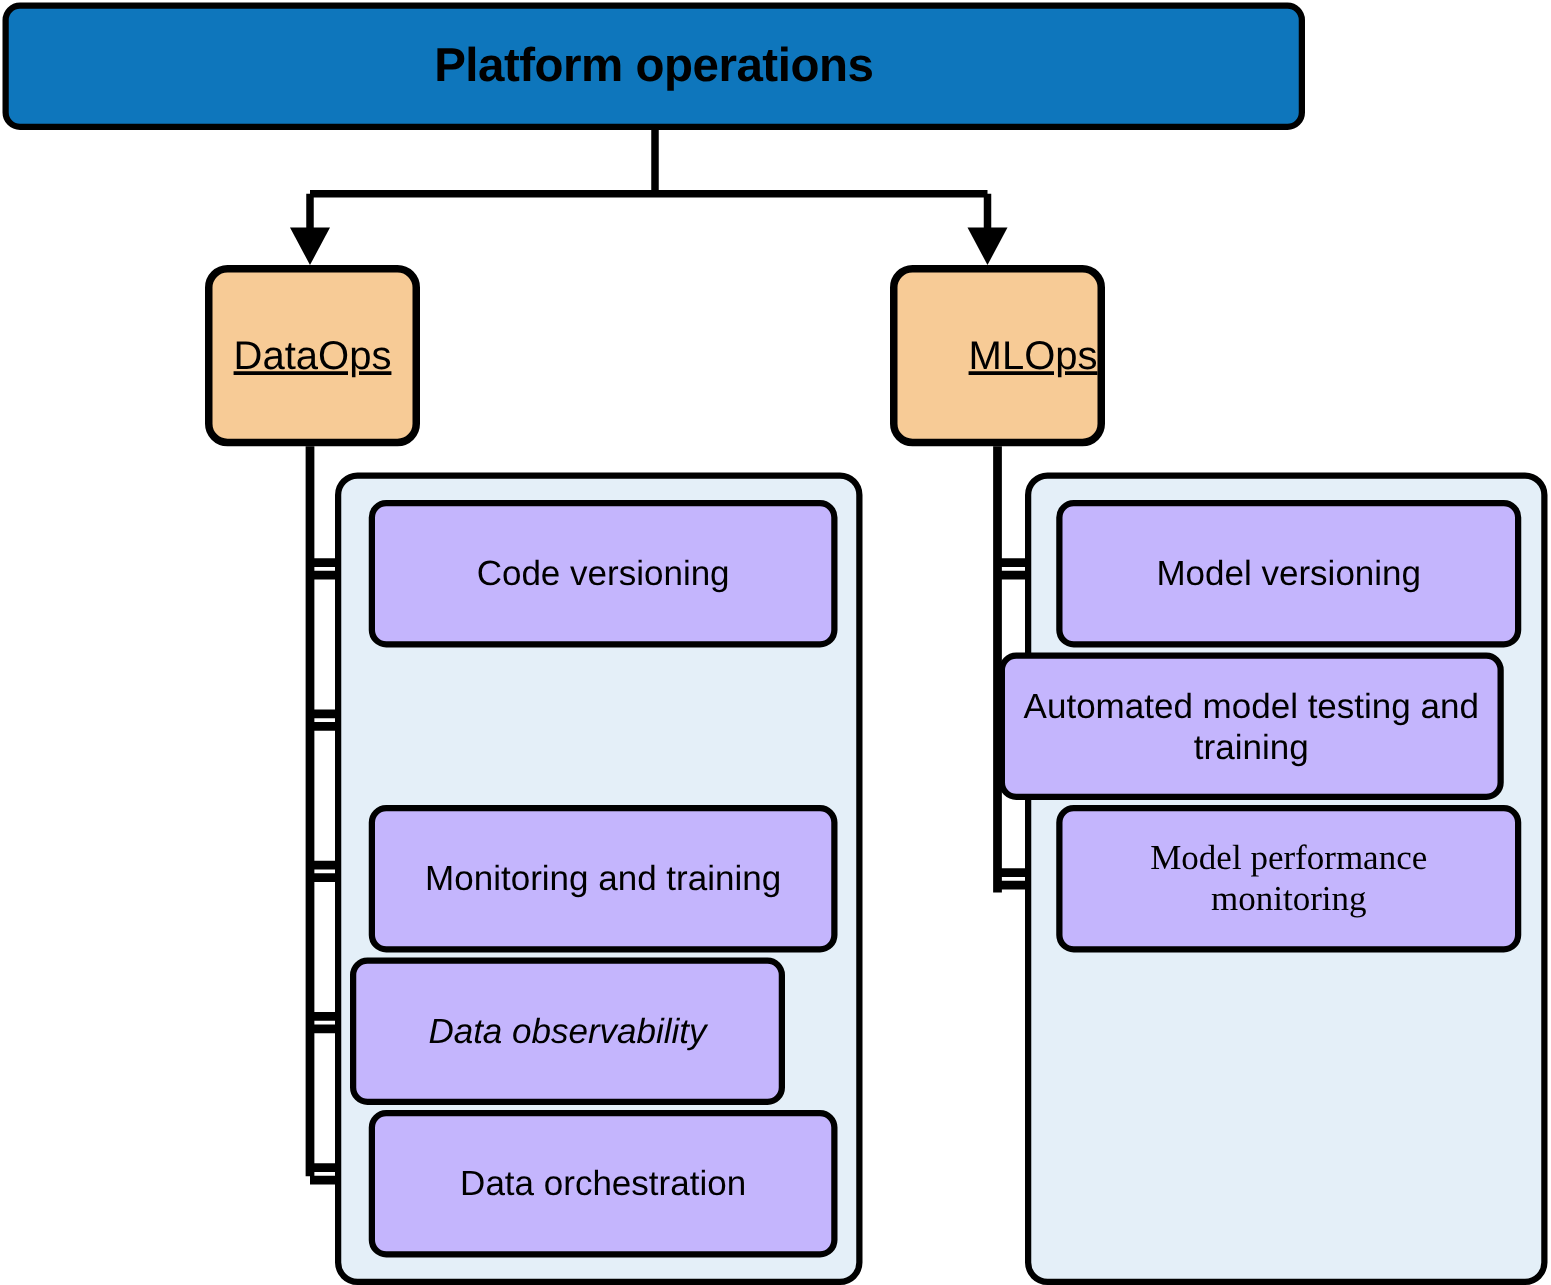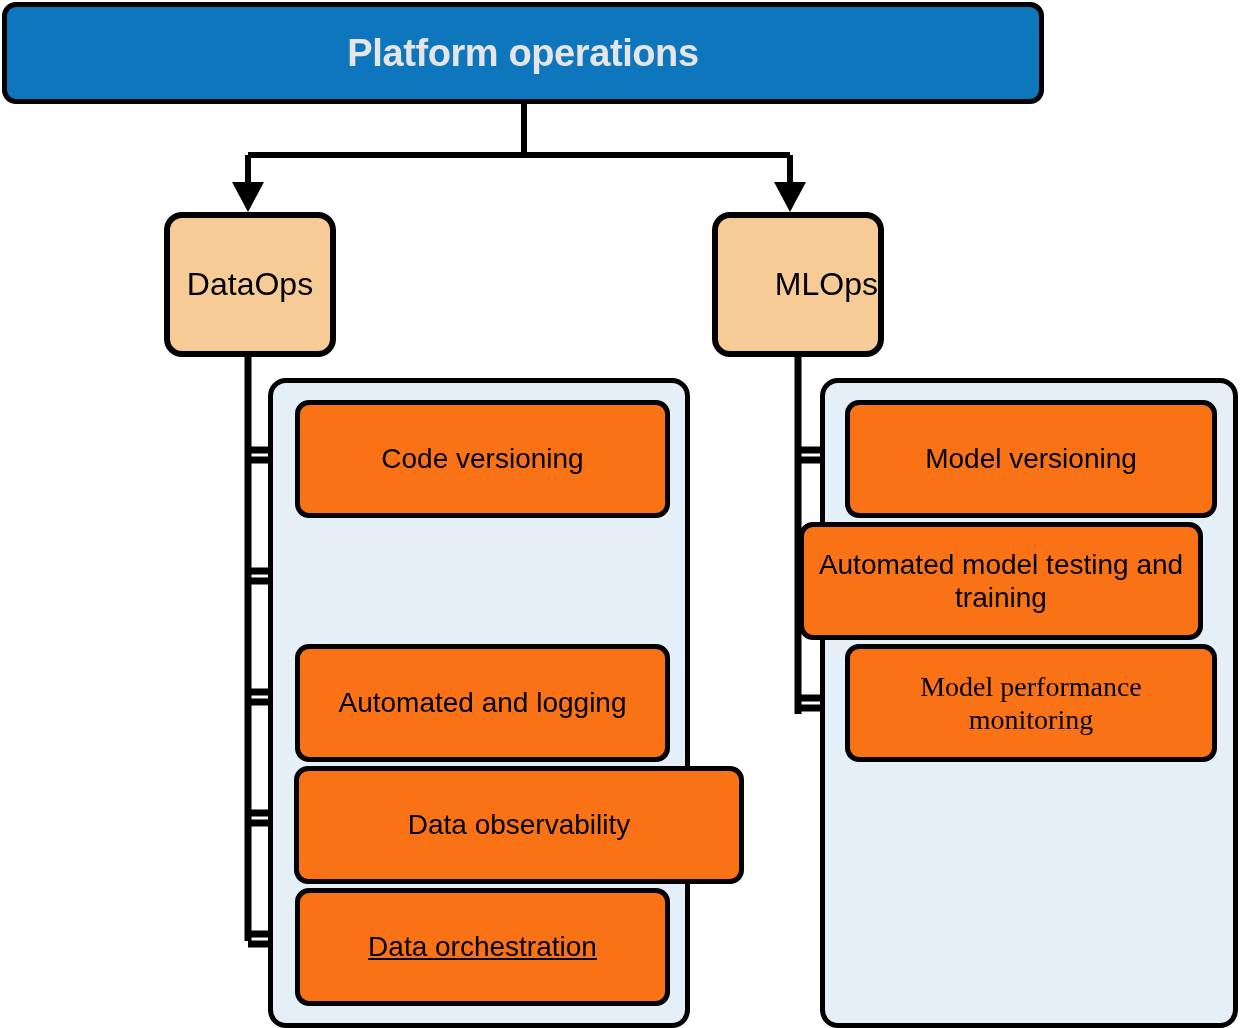--- a/index.html
+++ b/index.html
@@ -34,21 +34,21 @@
     height: 102px;
     background: #0e76bc;
     border: 5px solid #000000;
     border-radius: 14px;
     box-sizing: border-box;
     display: flex;
     align-items: center;
     justify-content: center;
   }
   .root-label {
-    color: #e5e5e5;
+    color: #000000;
     font-size: 38px;
     font-weight: 600;
     letter-spacing: -0.4px;
     white-space: nowrap;
   }
 
   
   .branch-node {
     position: absolute;
     width: 172px;
@@ -59,39 +59,40 @@
     box-sizing: border-box;
     display: flex;
     align-items: center;
     justify-content: center;
   }
   .branch-label {
     color: #000000;
     font-size: 32px;
     font-weight: 400;
     white-space: nowrap;
+    text-decoration: underline;
   }
   #branch-dataops { left: 164px; top: 212px; }
   #branch-mlops   { left: 712px; top: 212px; justify-content: flex-end; }
 
   
   .panel {
     position: absolute;
     background: #e4eff8;
     border: 5px solid #000000;
     border-radius: 18px;
     box-sizing: border-box;
   }
   #panel-dataops { left: 268px; top: 378px; width: 422px; height: 650px; }
   #panel-mlops   { left: 820px; top: 378px; width: 418px; height: 650px; }
 
   
   .card {
     position: absolute;
-    background: #f97316;
+    background: #c4b5fd;
     border: 5px solid #000000;
     border-radius: 14px;
     box-sizing: border-box;
     display: flex;
     align-items: center;
     justify-content: center;
     text-align: center;
     padding: 4px 10px;
   }
   .card-label {
@@ -162,26 +163,26 @@
     <span class="branch-label">DataOps</span>
   </div>
   <div class="branch-node" id="branch-mlops">
     <span class="branch-label">MLOps</span>
   </div>
 
   <div class="card" style="left:295px; top:400px; width:375px; height:118px;">
     <span class="card-label">Code versioning</span>
   </div>
   <div class="card" style="left:295px; top:644px; width:375px; height:118px;">
-    <span class="card-label">Automated and logging</span>
+    <span class="card-label">Monitoring and training</span>
   </div>
-  <div class="card" style="left:294px; top:766px; width:450px; height:118px;">
+  <div class="card" style="left:280px; top:766px; width:348px; height:118px;font-style:italic;">
     <span class="card-label">Data observability</span>
   </div>
-  <div class="card" style="left:295px; top:888px; width:375px; height:118px;text-decoration:underline;">
+  <div class="card" style="left:295px; top:888px; width:375px; height:118px;">
     <span class="card-label">Data orchestration</span>
   </div>
 
   <div class="card" style="left:845px; top:400px; width:372px; height:118px;justify-content:center;">
     <span class="card-label">Model versioning</span>
   </div>
   <div class="card" style="left:799px; top:522px; width:404px; height:118px;">
     <span class="card-label">Automated model testing and training</span>
   </div>
   <div class="card" style="left:845px; top:644px; width:372px; height:118px;font-family:Liberation Serif, serif;">

